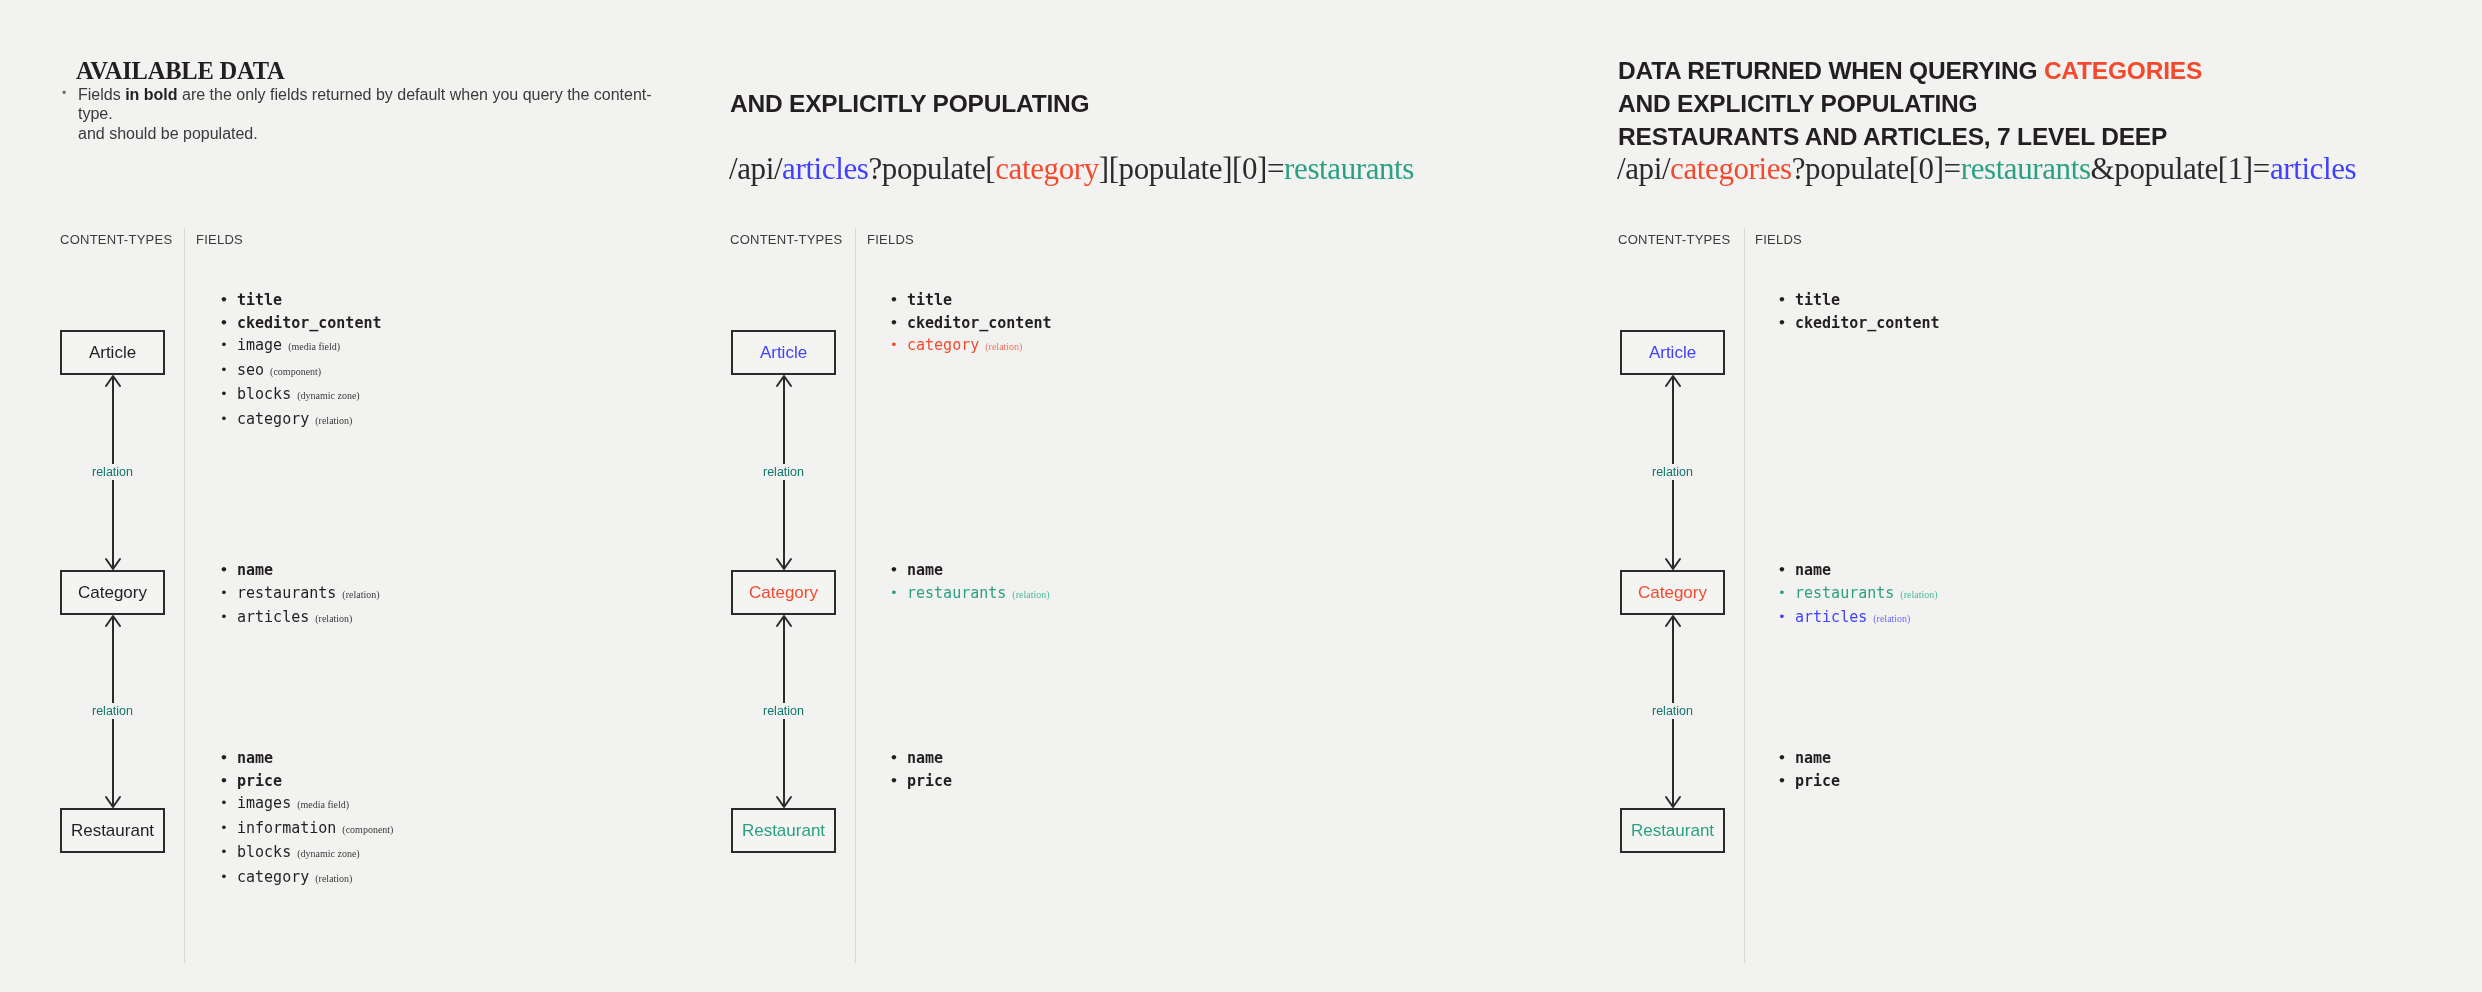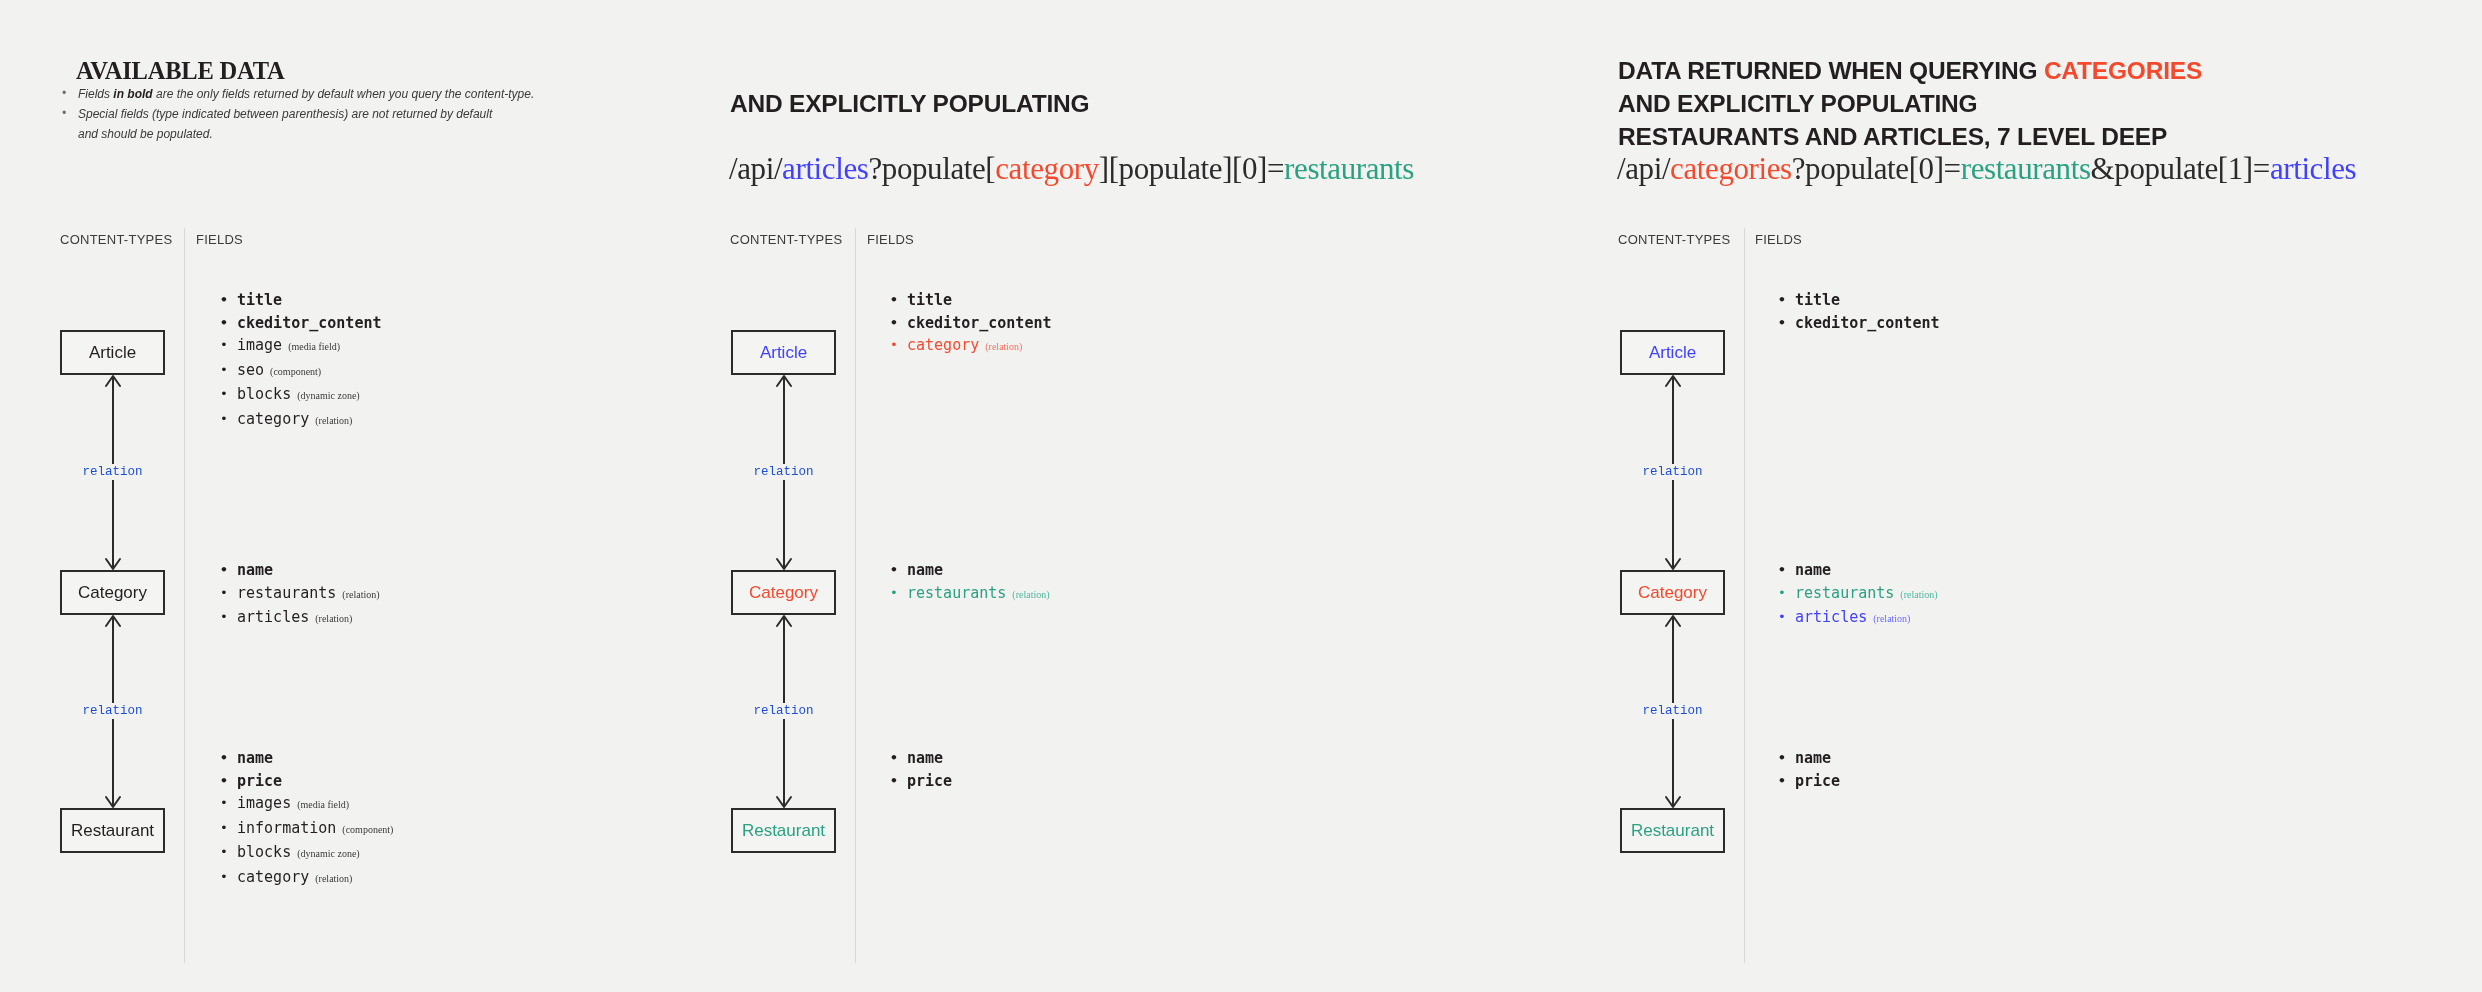--- a/index.html
+++ b/index.html
@@ -40,26 +40,25 @@
   .heading .accent-red  { color: #f4492d; }
 
   #heading-1 { left: 76px;   top: 38px; font-family: Liberation Serif, serif; }
   #heading-2 { left: 730px;  top: 38px; }
   #heading-3 { left: 1618px; top: 38px; }
 
   
   .intro { position: absolute; left: 60px; top: 85px; width: 600px; }
   .intro-item {
     position: relative;
-    font-size: 12px;
+    font-size: 16px;
     line-height: 19px;
     color: #3a3a3a;
     padding-left: 18px;
     margin-bottom: 1px;
-    font-style: italic;
   }
   .intro-item::before {
     content: "\2022";
     position: absolute; left: 2px; top: -1px;
     color: #6d6d6d; font-size: 12px;
   }
   .intro-item b { font-weight: bold; color: #231f20; }
 
   
   .api-url {
@@ -100,25 +99,24 @@
   .entity-box.c-red  { color: #f4492d; }
   .entity-box.c-teal { color: #2aa182; }
 
   
   .connector { position: absolute; width: 26px; }
   .connector svg { display: block; overflow: visible; }
   .connector .rel-label {
     position: absolute;
     left: 50%; transform: translateX(-50%);
     font-size: 12.5px;
-    color: #1d4ed8;
+    color: #0f766e;
     background: #f2f2f1;
     padding: 1px 3px;
     white-space: nowrap;
-    font-family: Liberation Mono, monospace;
   }
 
   
   .field-list { position: absolute; }
   .field-item {
     position: relative;
     padding-left: 19px;
     margin-bottom: 2.5px;
     font-family: "DejaVu Sans Mono", "Liberation Mono", monospace;
     font-size: 15px;
@@ -161,21 +159,20 @@
   <div class="panel-divider" id="divider-1"></div>
   <div class="panel-divider" id="divider-2"></div>
   <div class="panel-divider" id="divider-3"></div>
 
   <h1 class="heading" id="heading-1"><span>AVAILABLE DATA</span></h1>
   <h1 class="heading" id="heading-2"><br><span>AND EXPLICITLY POPULATING</span><br></h1>
   <h1 class="heading" id="heading-3"><span>DATA RETURNED WHEN QUERYING <span class="accent-red">CATEGORIES</span></span><br><span>AND EXPLICITLY POPULATING</span><br><span>RESTAURANTS AND ARTICLES, 7 LEVEL DEEP</span></h1>
 
   <div class="intro" id="intro-1">
       <div class="intro-item">Fields <b>in bold</b> are the only fields returned by default when you query the content-type.</div>
-      <div class="intro-item">Special fields (type indicated between parenthesis) are not returned by default</div>
       <div class="intro-item no-bullet" style="padding-left: 18px; --none: 0;"><span style="position:absolute;left:2px;opacity:0"></span>and should be populated.</div>
     </div>
 
   <div class="api-url" id="api-url-2"><span class="">/api/</span><span class="tok-blue">articles</span><span class="">?populate[</span><span class="tok-red">category</span><span class="">][populate][0]=</span><span class="tok-teal">restaurants</span></div>
   <div class="api-url" id="api-url-3"><span class="">/api/</span><span class="tok-red">categories</span><span class="">?populate[0]=</span><span class="tok-teal">restaurants</span><span class="">&amp;populate[1]=</span><span class="tok-blue">articles</span></div>
 
   <div id="dynamic-layer">
       <div class="col-caption" style="left: 60px; top: 232px;">CONTENT-TYPES</div>
       <div class="col-caption" style="left: 196px; top: 232px;">FIELDS</div>
       <div class="entity-box " style="left: 60px; top: 330px;">

